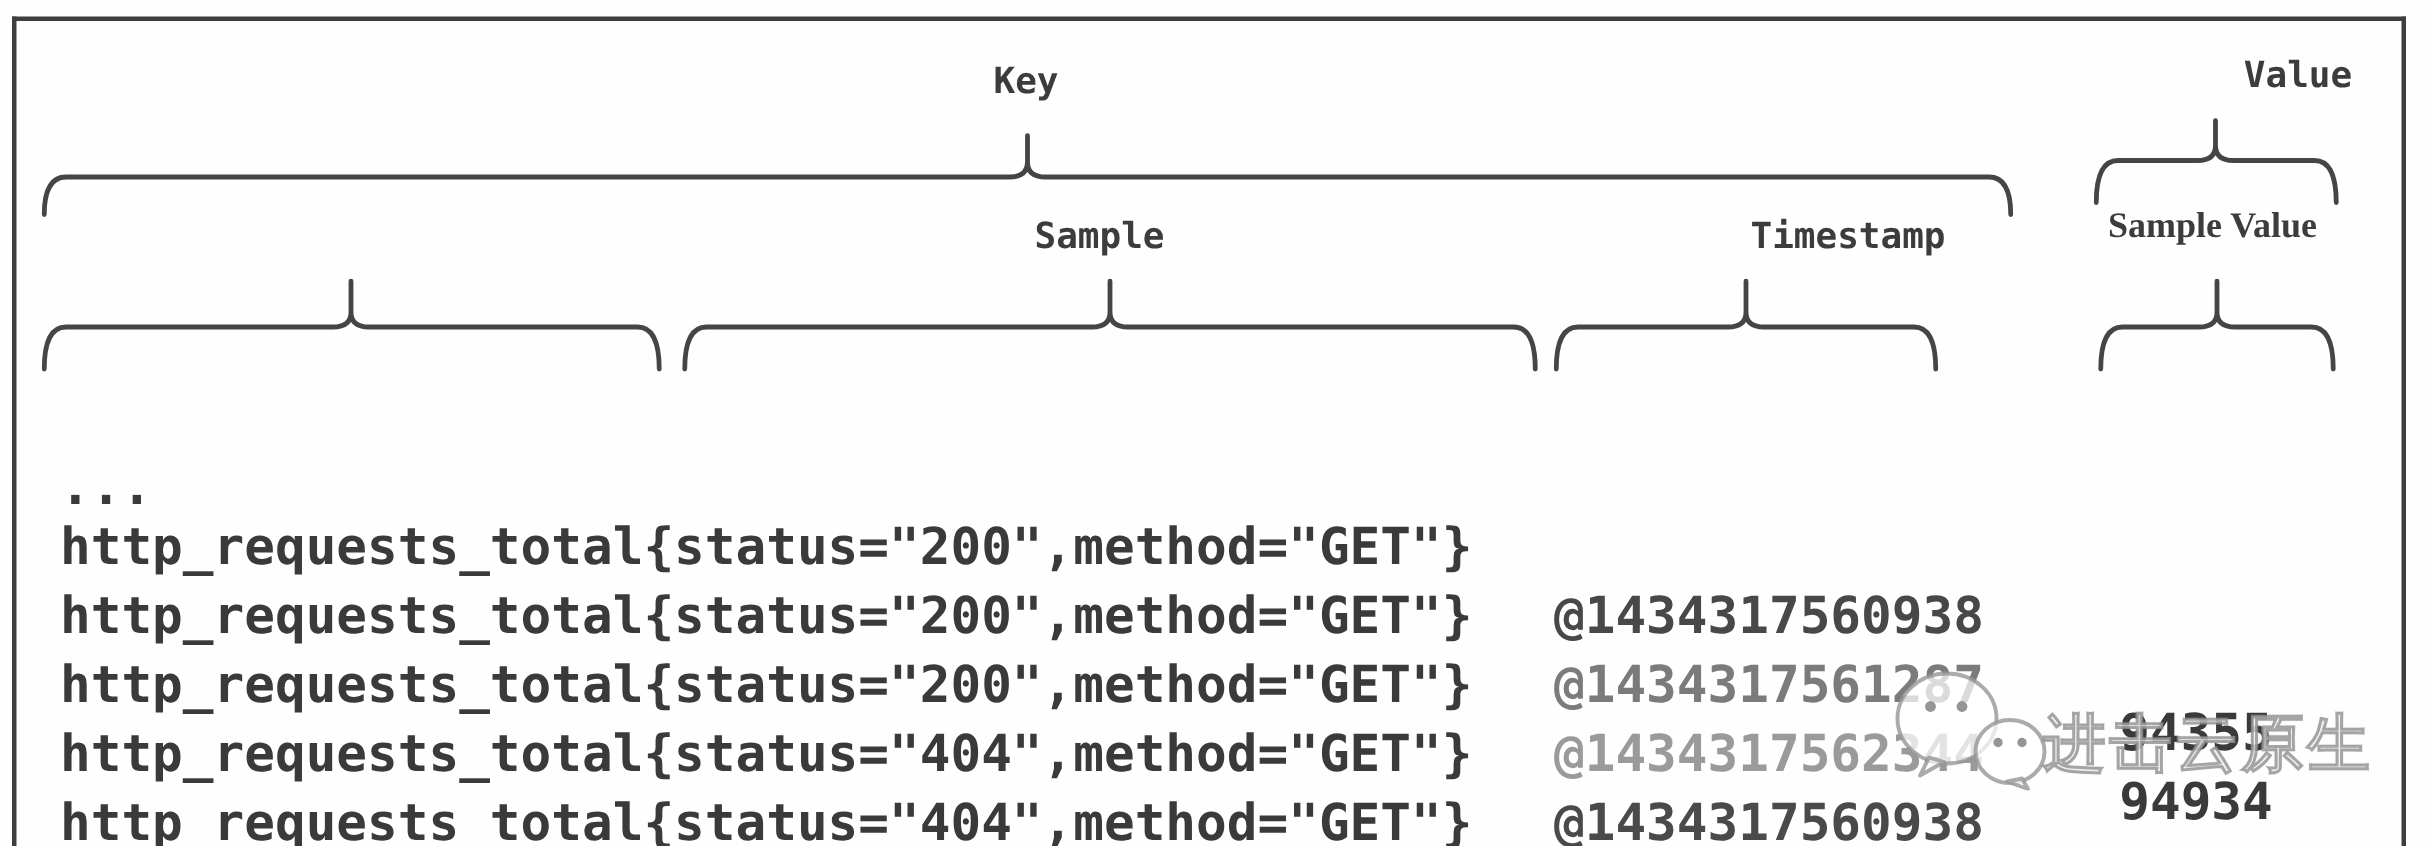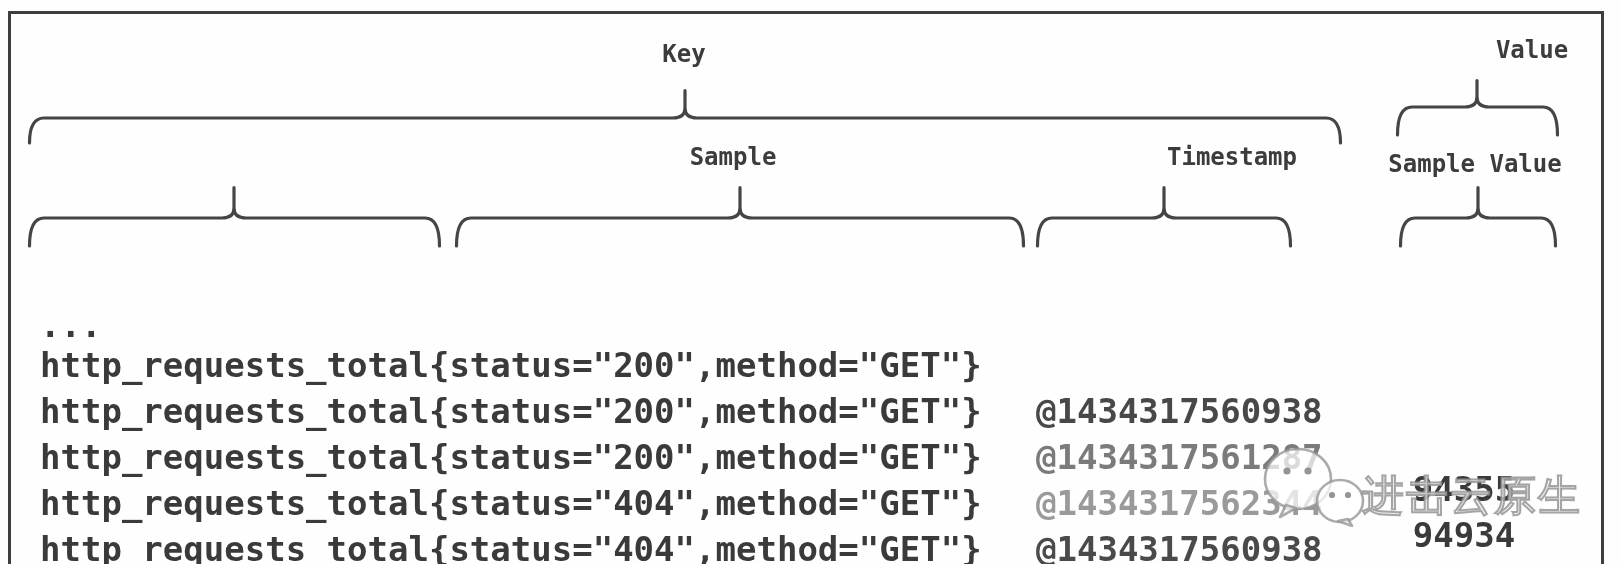--- a/index.html
+++ b/index.html
@@ -51,21 +51,21 @@
 
   <svg class="brace" style="left:28px; top:89px;" width="1314" height="56" viewBox="0 0 1314 56">
     <path d="M 1.5 54 Q 1.5 29 16 29 L 645 29 Q 657 29 657 19 L 657 1.5 L 657 19 Q 657 29 669 29 L 1298 29 Q 1312.5 29 1312.5 54"></path>
   </svg>
   <svg class="brace" style="left:1396px; top:79px;" width="163" height="58" viewBox="0 0 163 58">
     <path d="M 1.5 56 Q 1.5 28 16 28 L 69 28 Q 81 28 81 18 L 81 1.5 L 81 18 Q 81 28 93 28 L 147 28 Q 161.5 28 161.5 56"></path>
   </svg>
 
   <div class="toplabel" style="left:733px; top:143px;">Sample</div>
   <div class="toplabel" style="left:1232px; top:143px;">Timestamp</div>
-  <div class="toplabel" style="left:1475px; top:150px;">Sample Value</div>
+  <div class="toplabel" style="left:1475px; top:138px;font-family:Liberation Serif, serif;">Sample Value</div>
 
   <svg class="brace" style="left:28px; top:186px;" width="413" height="62" viewBox="0 0 413 62">
     <path d="M 1.5 60 Q 1.5 32 16 32 L 194 32 Q 206 32 206 22 L 206 1.5 L 206 22 Q 206 32 218 32 L 397 32 Q 411.5 32 411.5 60"></path>
   </svg>
   <svg class="brace" style="left:455px; top:186px;" width="570" height="62" viewBox="0 0 570 62">
     <path d="M 1.5 60 Q 1.5 32 16 32 L 273 32 Q 285 32 285 22 L 285 1.5 L 285 22 Q 285 32 297 32 L 554 32 Q 568.5 32 568.5 60"></path>
   </svg>
   <svg class="brace" style="left:1036px; top:186px;" width="256" height="62" viewBox="0 0 256 62">
     <path d="M 1.5 60 Q 1.5 32 16 32 L 116 32 Q 128 32 128 22 L 128 1.5 L 128 22 Q 128 32 140 32 L 240 32 Q 254.5 32 254.5 60"></path>
   </svg>

